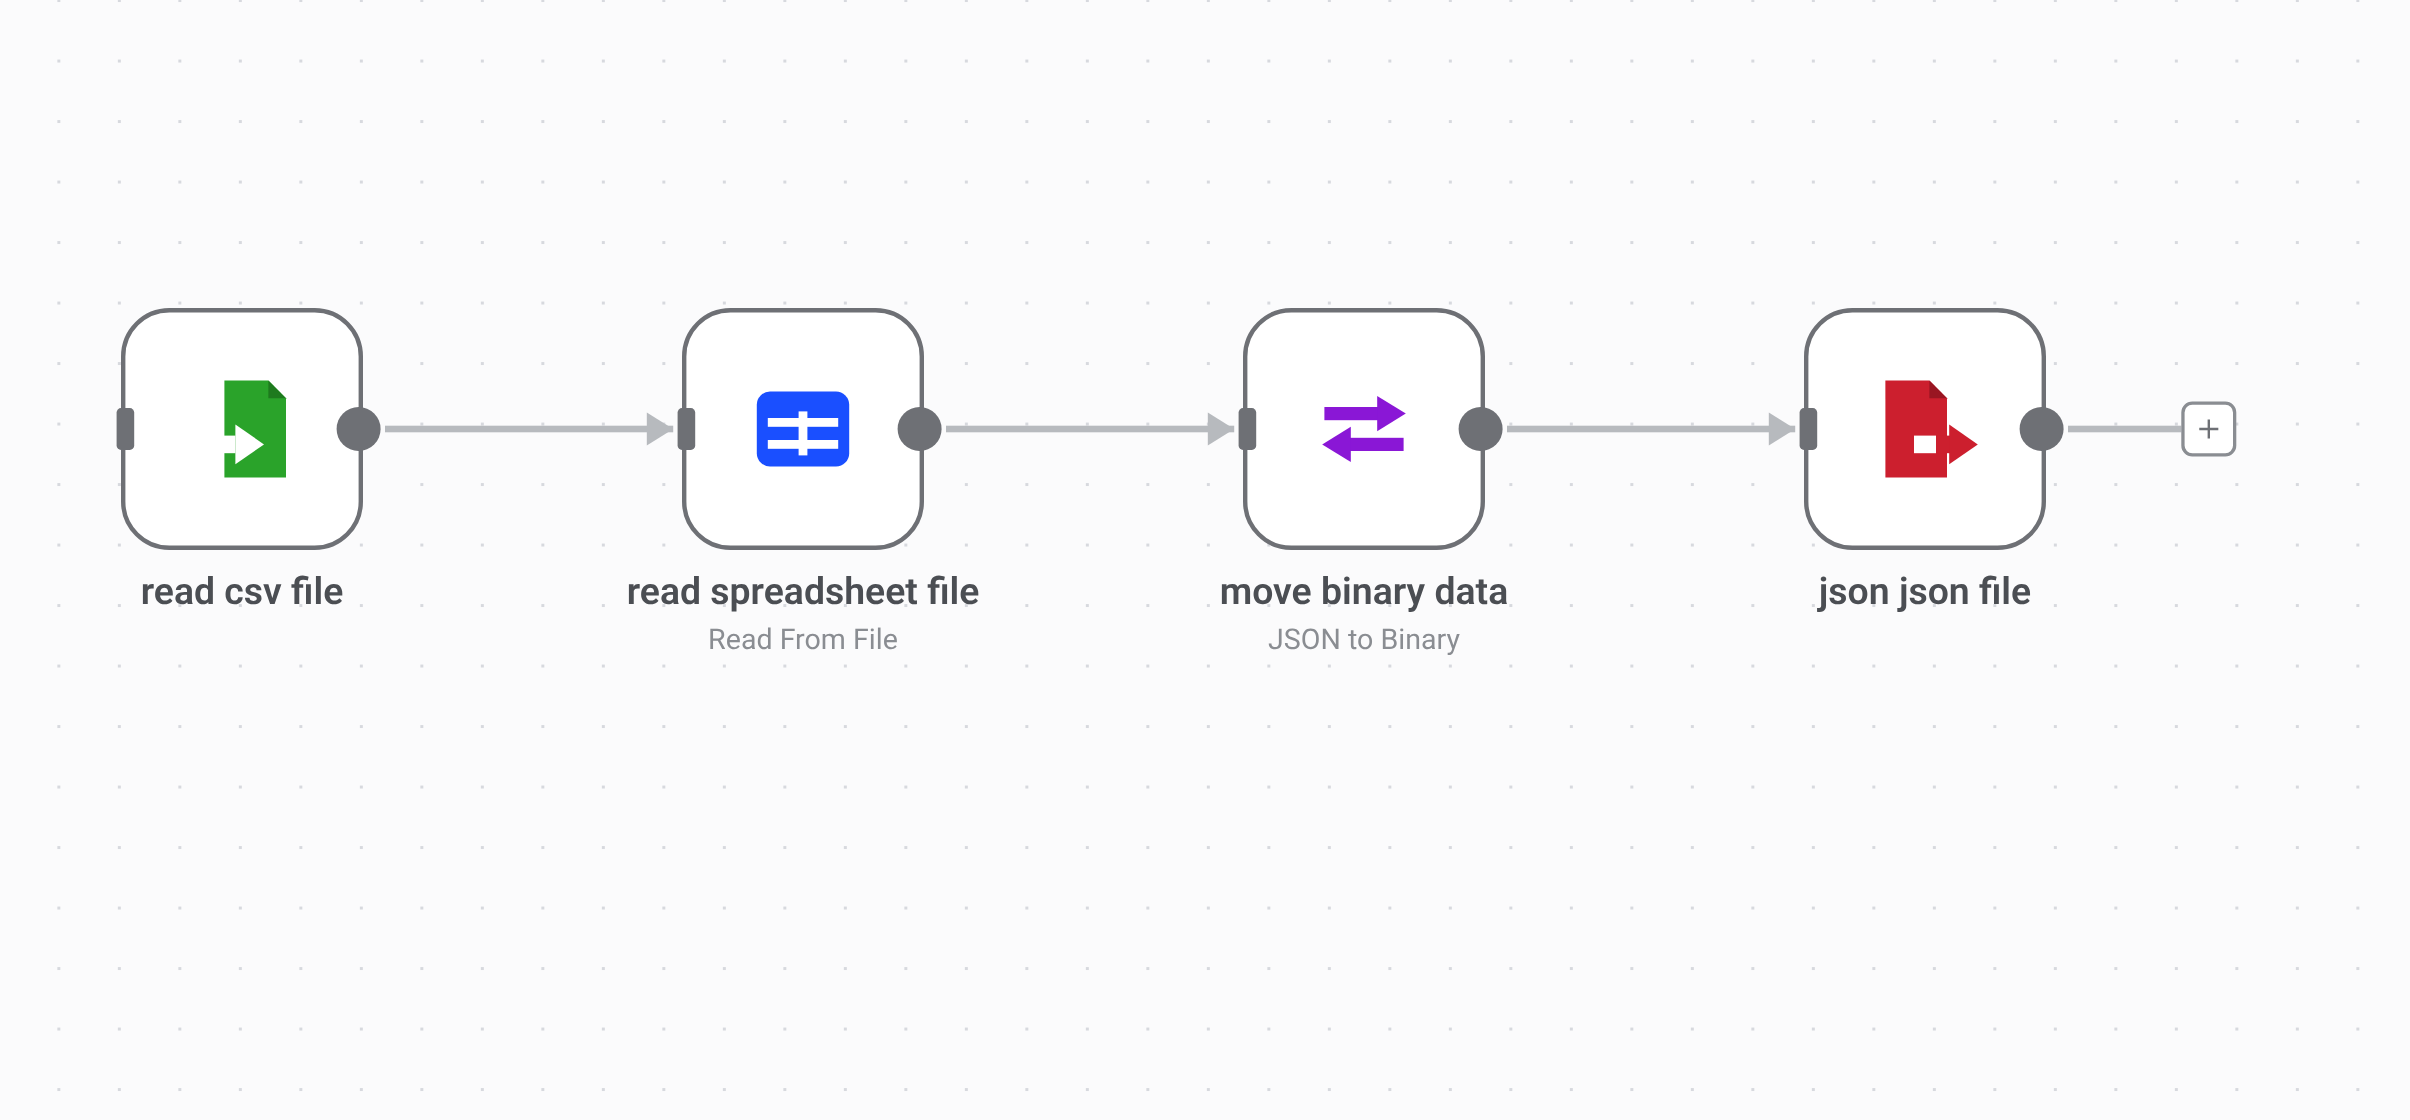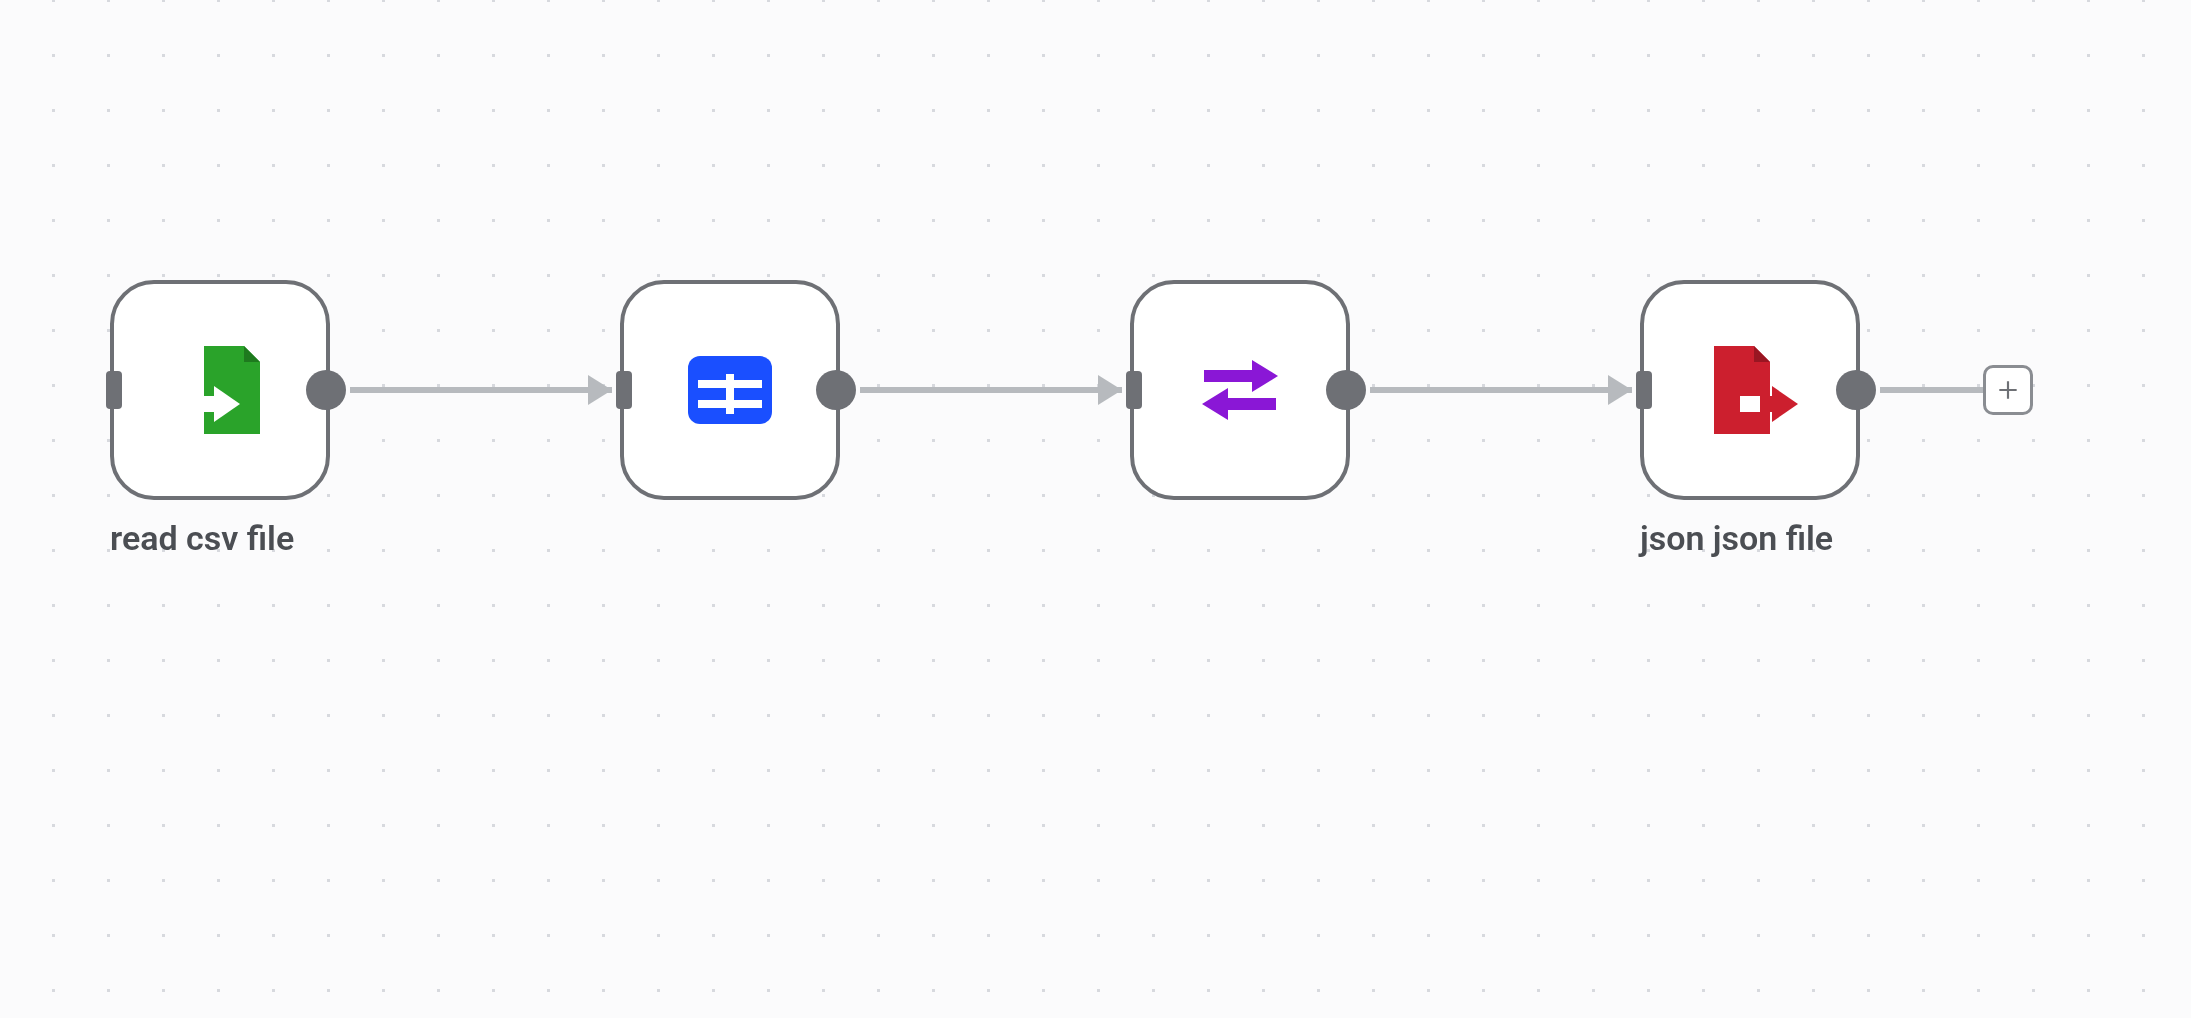--- a/index.html
+++ b/index.html
@@ -69,21 +69,21 @@
     top: 50%;
     transform: translateY(-50%);
     width: 40px;
     height: 40px;
     background: #6e7075;
     border-radius: 50%;
   }
 
   
   .node-labels {
-    text-align: left;
+    text-align: center;
     margin-top: 18px;
   }
   .node-title {
     font-size: 34px;
     font-weight: 600;
     color: #4b4e53;
     line-height: 1.2;
     white-space: nowrap;
   }
   .node-sub {
@@ -170,36 +170,44 @@
       <div class="node-icon">
         <svg viewBox="0 0 100 100">
           <rect x="8" y="16" width="84" height="68" rx="12" fill="#1a4fff"></rect>
           <rect x="18" y="40" width="64" height="8" fill="#ffffff"></rect>
           <rect x="18" y="60" width="64" height="8" fill="#ffffff"></rect>
           <rect x="46" y="34" width="8" height="40" fill="#ffffff"></rect>
         </svg>
       </div>
       <div class="port-out"></div>
     </div>
+    <div class="node-labels" style="margin-left:-60px; margin-right:-60px;">
+      <div class="node-title">read spreadsheet file</div>
+      <div class="node-sub">Read From File</div>
+    </div>
   </div>
 
   <div class="node" style="left:1130px; top:280px;">
     <div class="node-box">
       <div class="port-in"></div>
       <div class="node-icon">
         <svg viewBox="0 0 100 100">
 
           <rect x="14" y="30" width="52" height="12" fill="#8a17d6"></rect>
           <path fill="#8a17d6" d="M62 20 L88 36 L62 52 Z"></path>
 
           <rect x="34" y="58" width="52" height="12" fill="#8a17d6"></rect>
           <path fill="#8a17d6" d="M38 48 L12 64 L38 80 Z"></path>
         </svg>
       </div>
       <div class="port-out"></div>
+    </div>
+    <div class="node-labels" style="margin-left:-40px; margin-right:-40px;">
+      <div class="node-title">move binary data</div>
+      <div class="node-sub">JSON to Binary</div>
     </div>
   </div>
 
   <div class="node" style="left:1640px; top:280px;">
     <div class="node-box">
       <div class="port-in"></div>
       <div class="node-icon">
         <svg viewBox="0 0 100 100">
           <path fill="#cc1f2e" d="M14 6 H54 L70 22 V94 H14 Z"></path>
           <path fill="#991622" d="M54 6 L70 22 H54 Z"></path>

